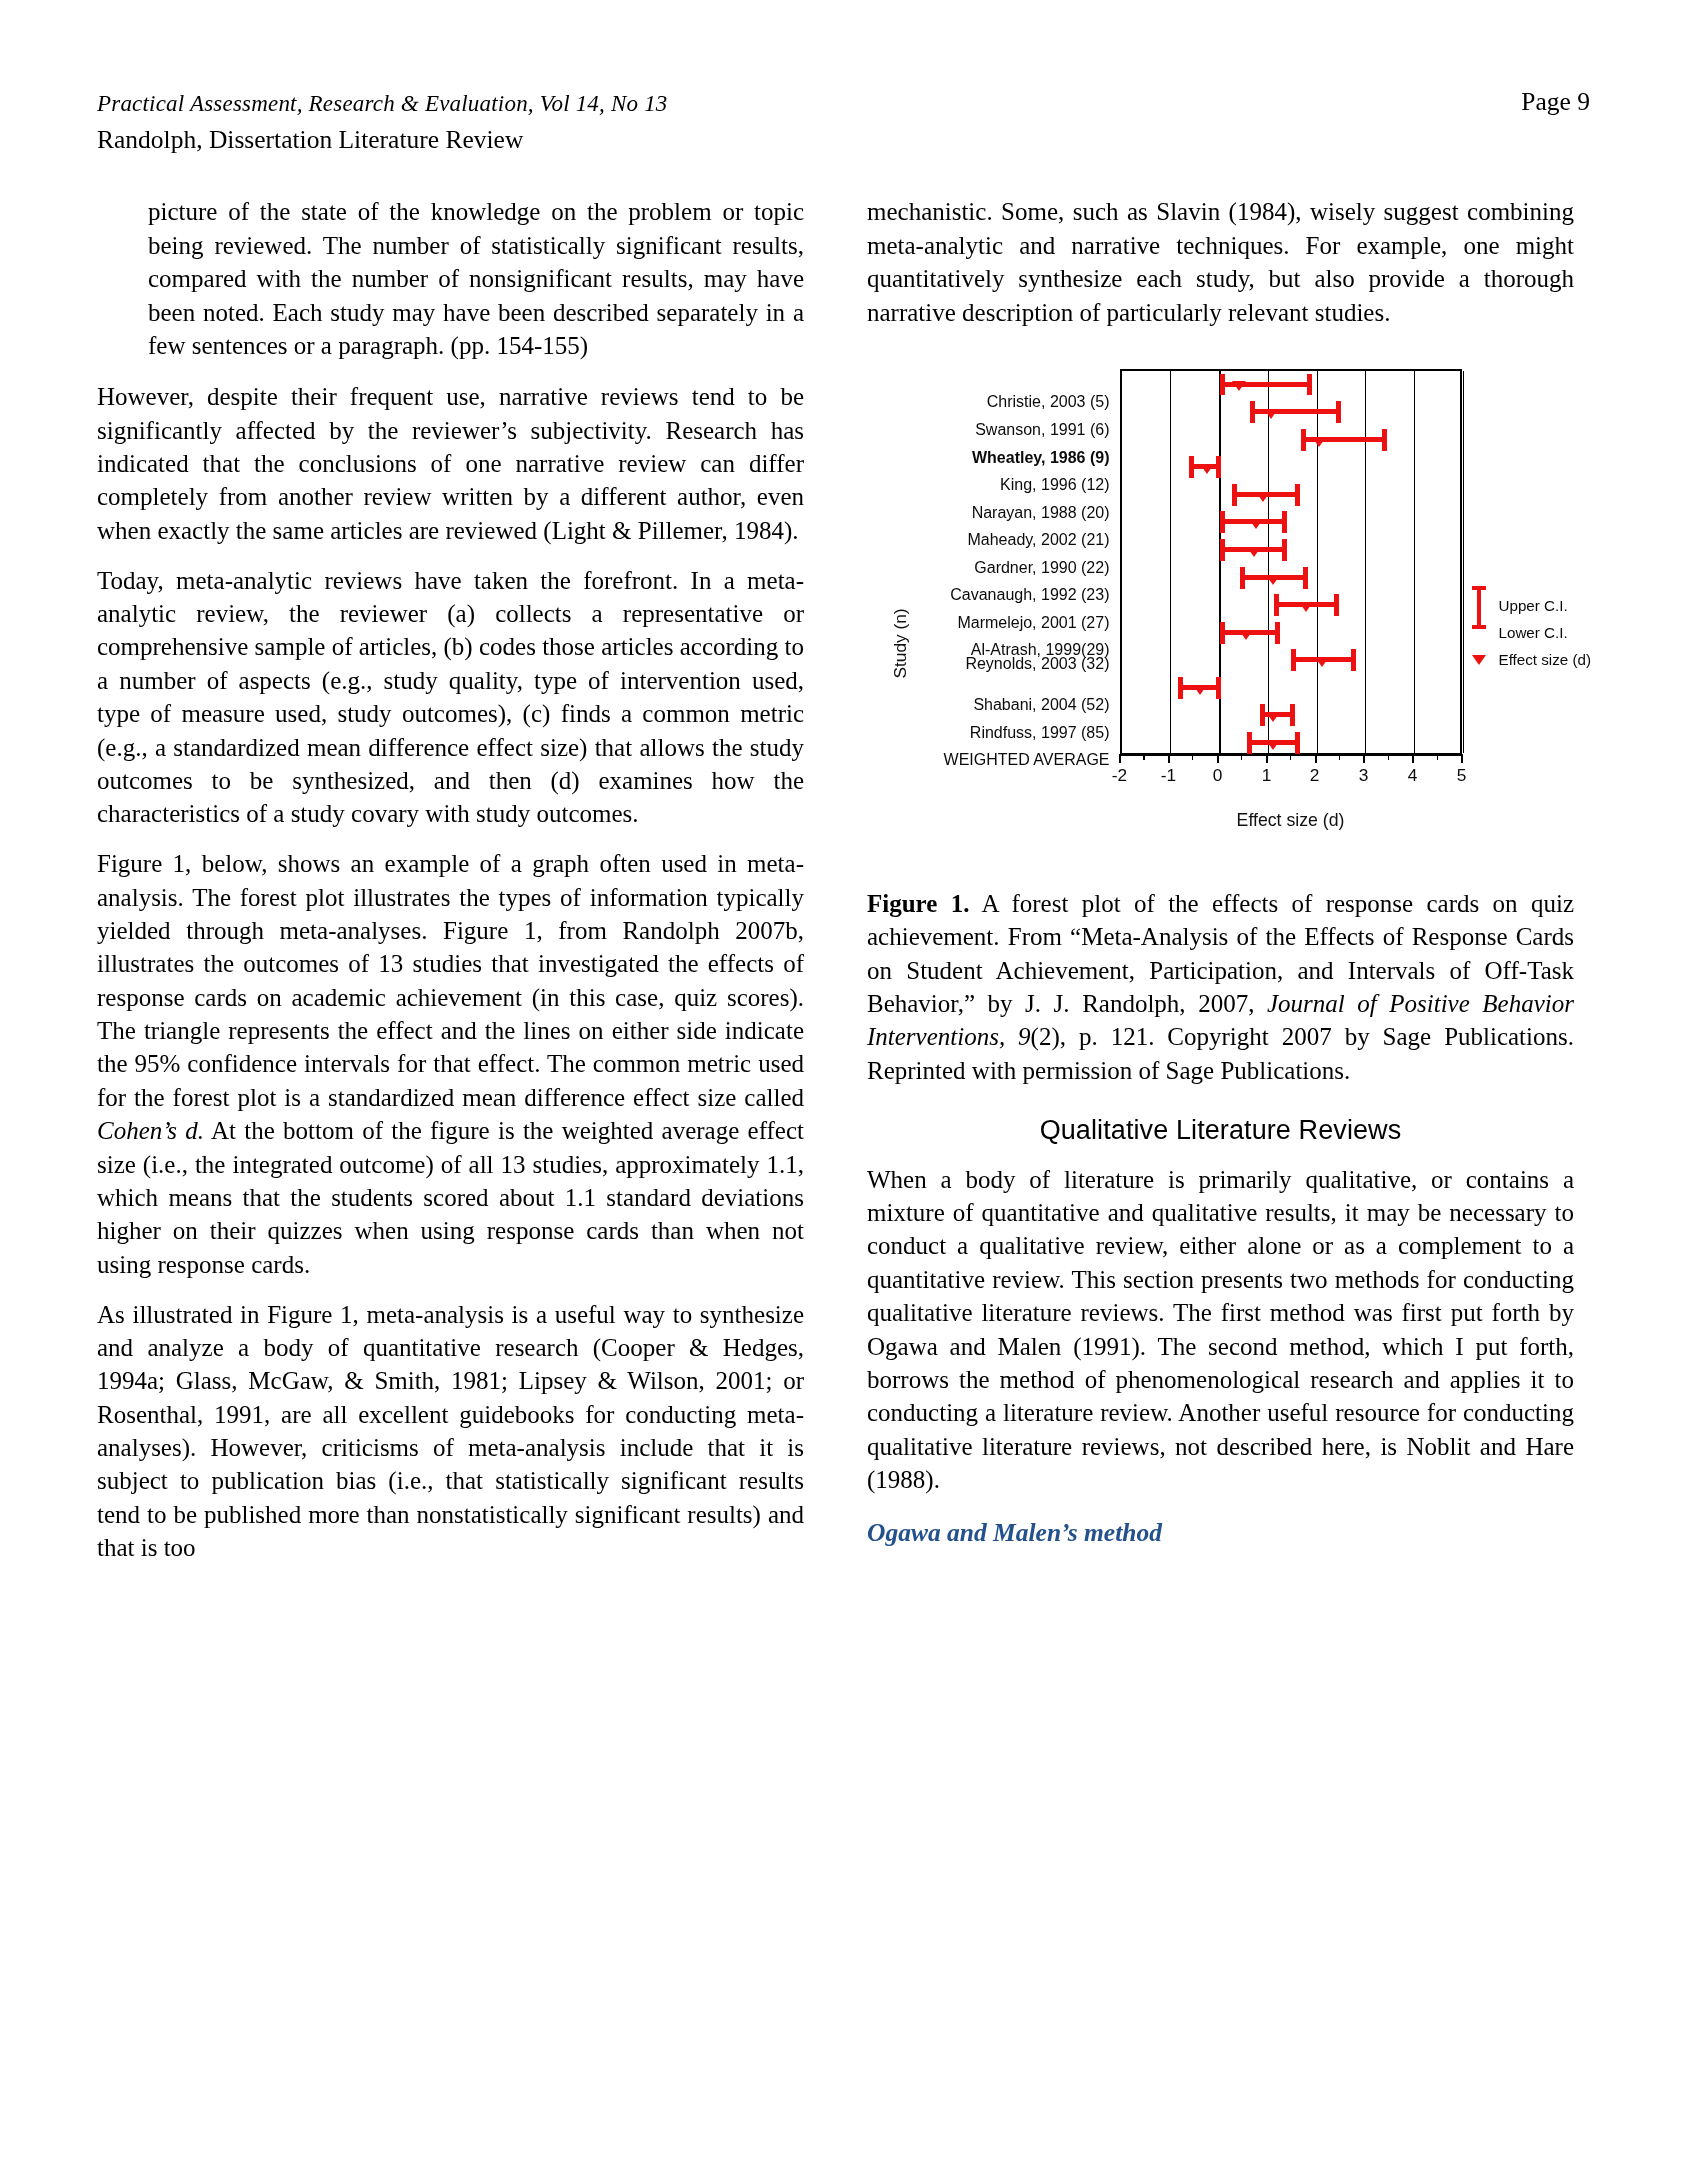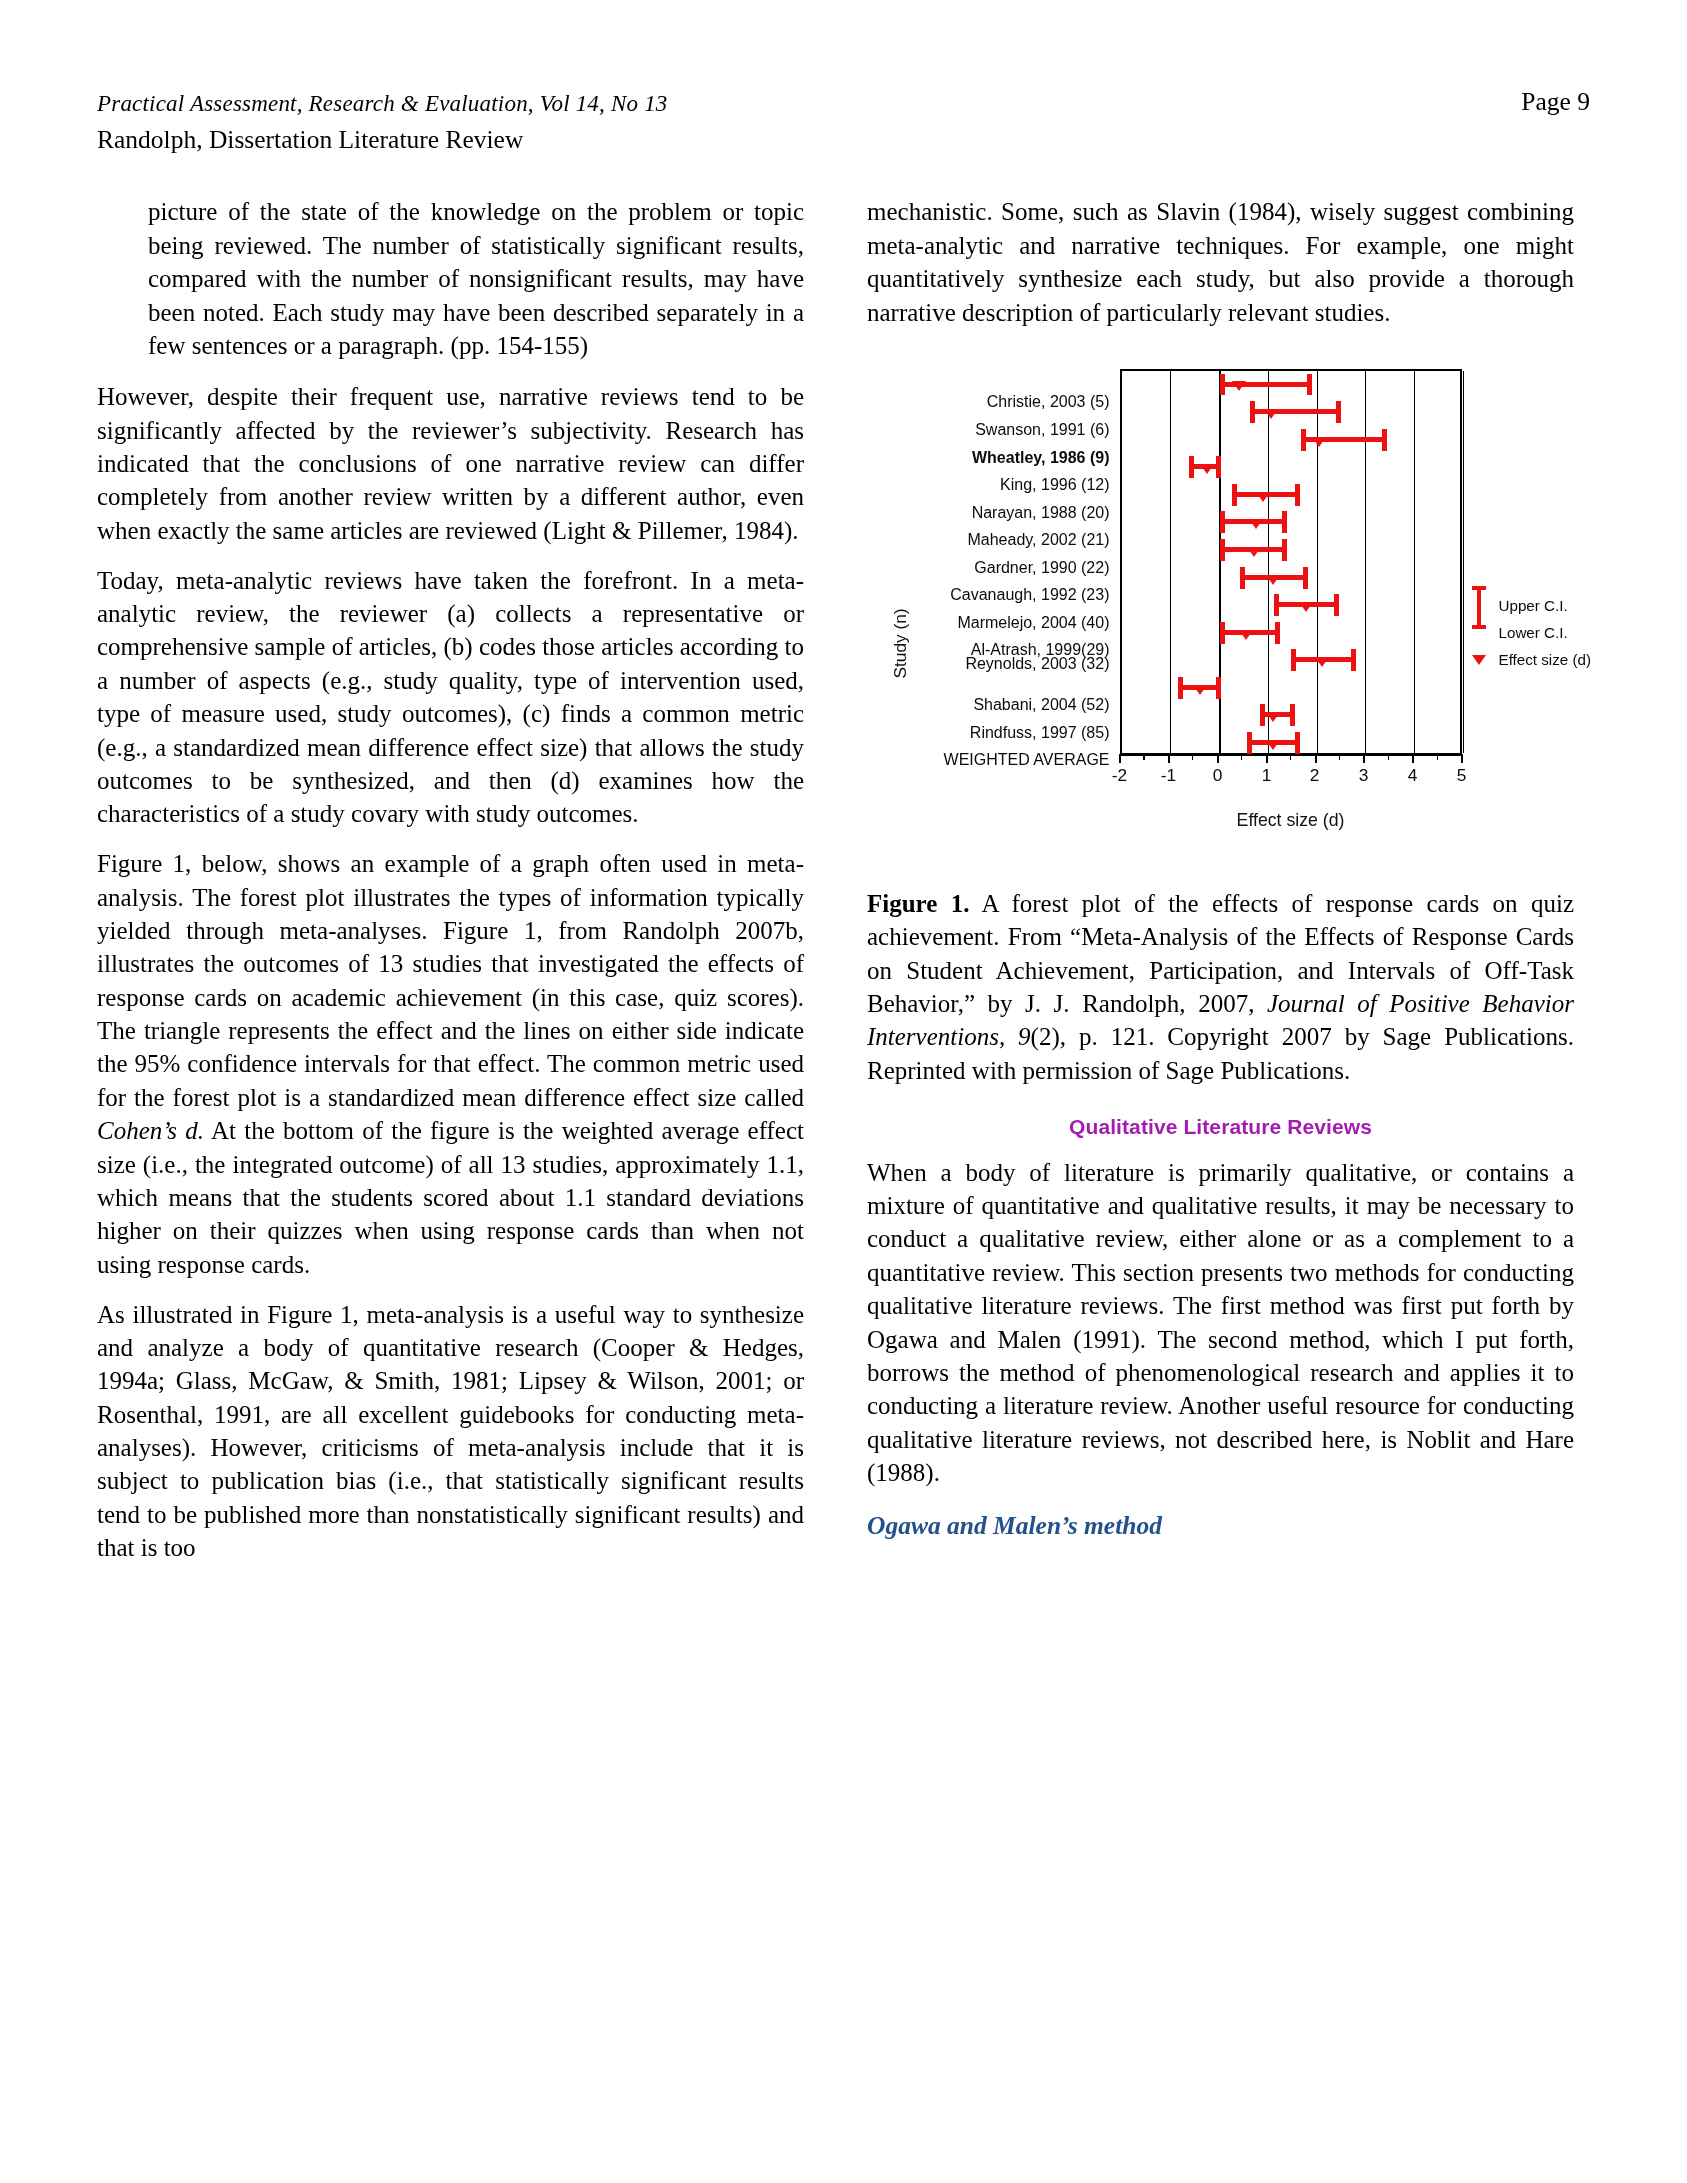--- a/index.html
+++ b/index.html
@@ -71,23 +71,23 @@
     text-align: justify;
     margin: 0 0 18px 0;
     padding-left: 51px;
   }
   .ital { font-style: italic; }
   .bold { font-weight: bold; }
 
   
   h2.section-head {
     font-family: "Liberation Sans", sans-serif;
-    font-size: 21px;
-    font-weight: bold;
-    color: #a21caf;
+    font-size: 27px;
+    font-weight: normal;
+    color: #000000;
     text-align: center;
     margin: 28px 0 16.5px 0;
     letter-spacing: 0.1px;
   }
   h3.sub-head {
     font-family: "Liberation Serif", serif;
     font-size: 25.5px;
     font-weight: bold;
     font-style: italic;
     color: #23518c;
@@ -298,21 +298,21 @@
 
           <div class="labels">
               <div class="lbl" style="top: 15.4px;">Christie, 2003 (5)</div>
               <div class="lbl" style="top: 43px;">Swanson, 1991 (6)</div>
               <div class="lbl" style="top: 71px; font-weight: bold;">Wheatley, 1986 (9)</div>
               <div class="lbl" style="top: 98px;">King, 1996 (12)</div>
               <div class="lbl" style="top: 126px;">Narayan, 1988 (20)</div>
               <div class="lbl" style="top: 153px;">Maheady, 2002 (21)</div>
               <div class="lbl" style="top: 181px;">Gardner, 1990 (22)</div>
               <div class="lbl" style="top: 208px;">Cavanaugh, 1992 (23)</div>
-              <div class="lbl" style="top: 236px;">Marmelejo, 2004 (40)</div>
+              <div class="lbl" style="top: 236px;">Marmelejo, 2001 (27)</div>
               <div class="lbl" style="top: 263px;">Al-Atrash, 1999(29)</div>
               <div class="lbl" style="top: 277px;">Reynolds, 2003 (32)</div>
               <div class="lbl" style="top: 318px;">Shabani, 2004 (52)</div>
               <div class="lbl" style="top: 346px;">Rindfuss, 1997 (85)</div>
               <div class="lbl" style="top: 373px;">WEIGHTED AVERAGE</div>
             </div>
 
           <div class="plotbox">
               <div class="gridline" style="left: -0.8px;"></div>
               <div class="gridline" style="left: 48px;"></div>

